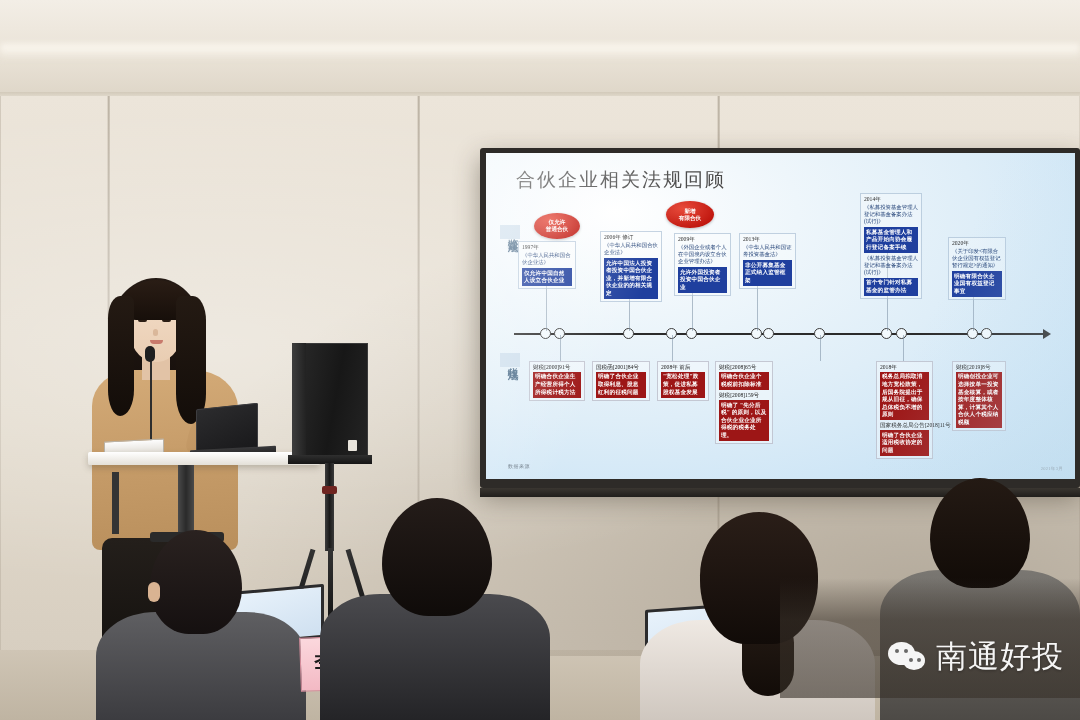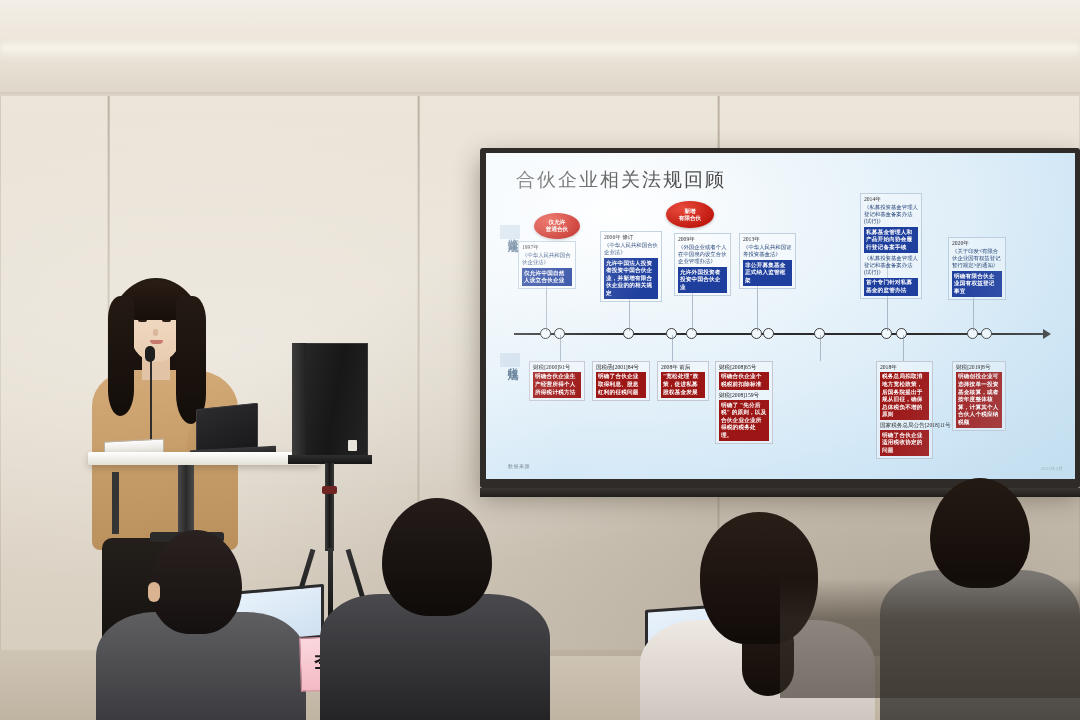--- a/index.html
+++ b/index.html
@@ -574,14 +574,25 @@
     <div class="shoulders a3-shoulders"></div>
     <div class="a3-hairtail"></div>
     <div class="head a3-head"></div>
 
     <div class="shoulders a4-shoulders"></div>
     <div class="head a4-head"></div>
   </div>
 
   <div class="wm-dark-band"></div>
 
+  <div class="watermark">
+    <div class="wechat-logo">
+      <div class="bub big"></div>
+      <div class="bub small"></div>
+      <div class="bub-dot" style="left:7px;  top:9px;"></div>
+      <div class="bub-dot" style="left:16px; top:9px;"></div>
+      <div class="bub-dot" style="left:21px; top:18px;"></div>
+      <div class="bub-dot" style="left:29px; top:18px;"></div>
+    </div>
+    <div class="wm-text">南通好投</div>
+  </div>
 
 </div>
 
 </body></html>

